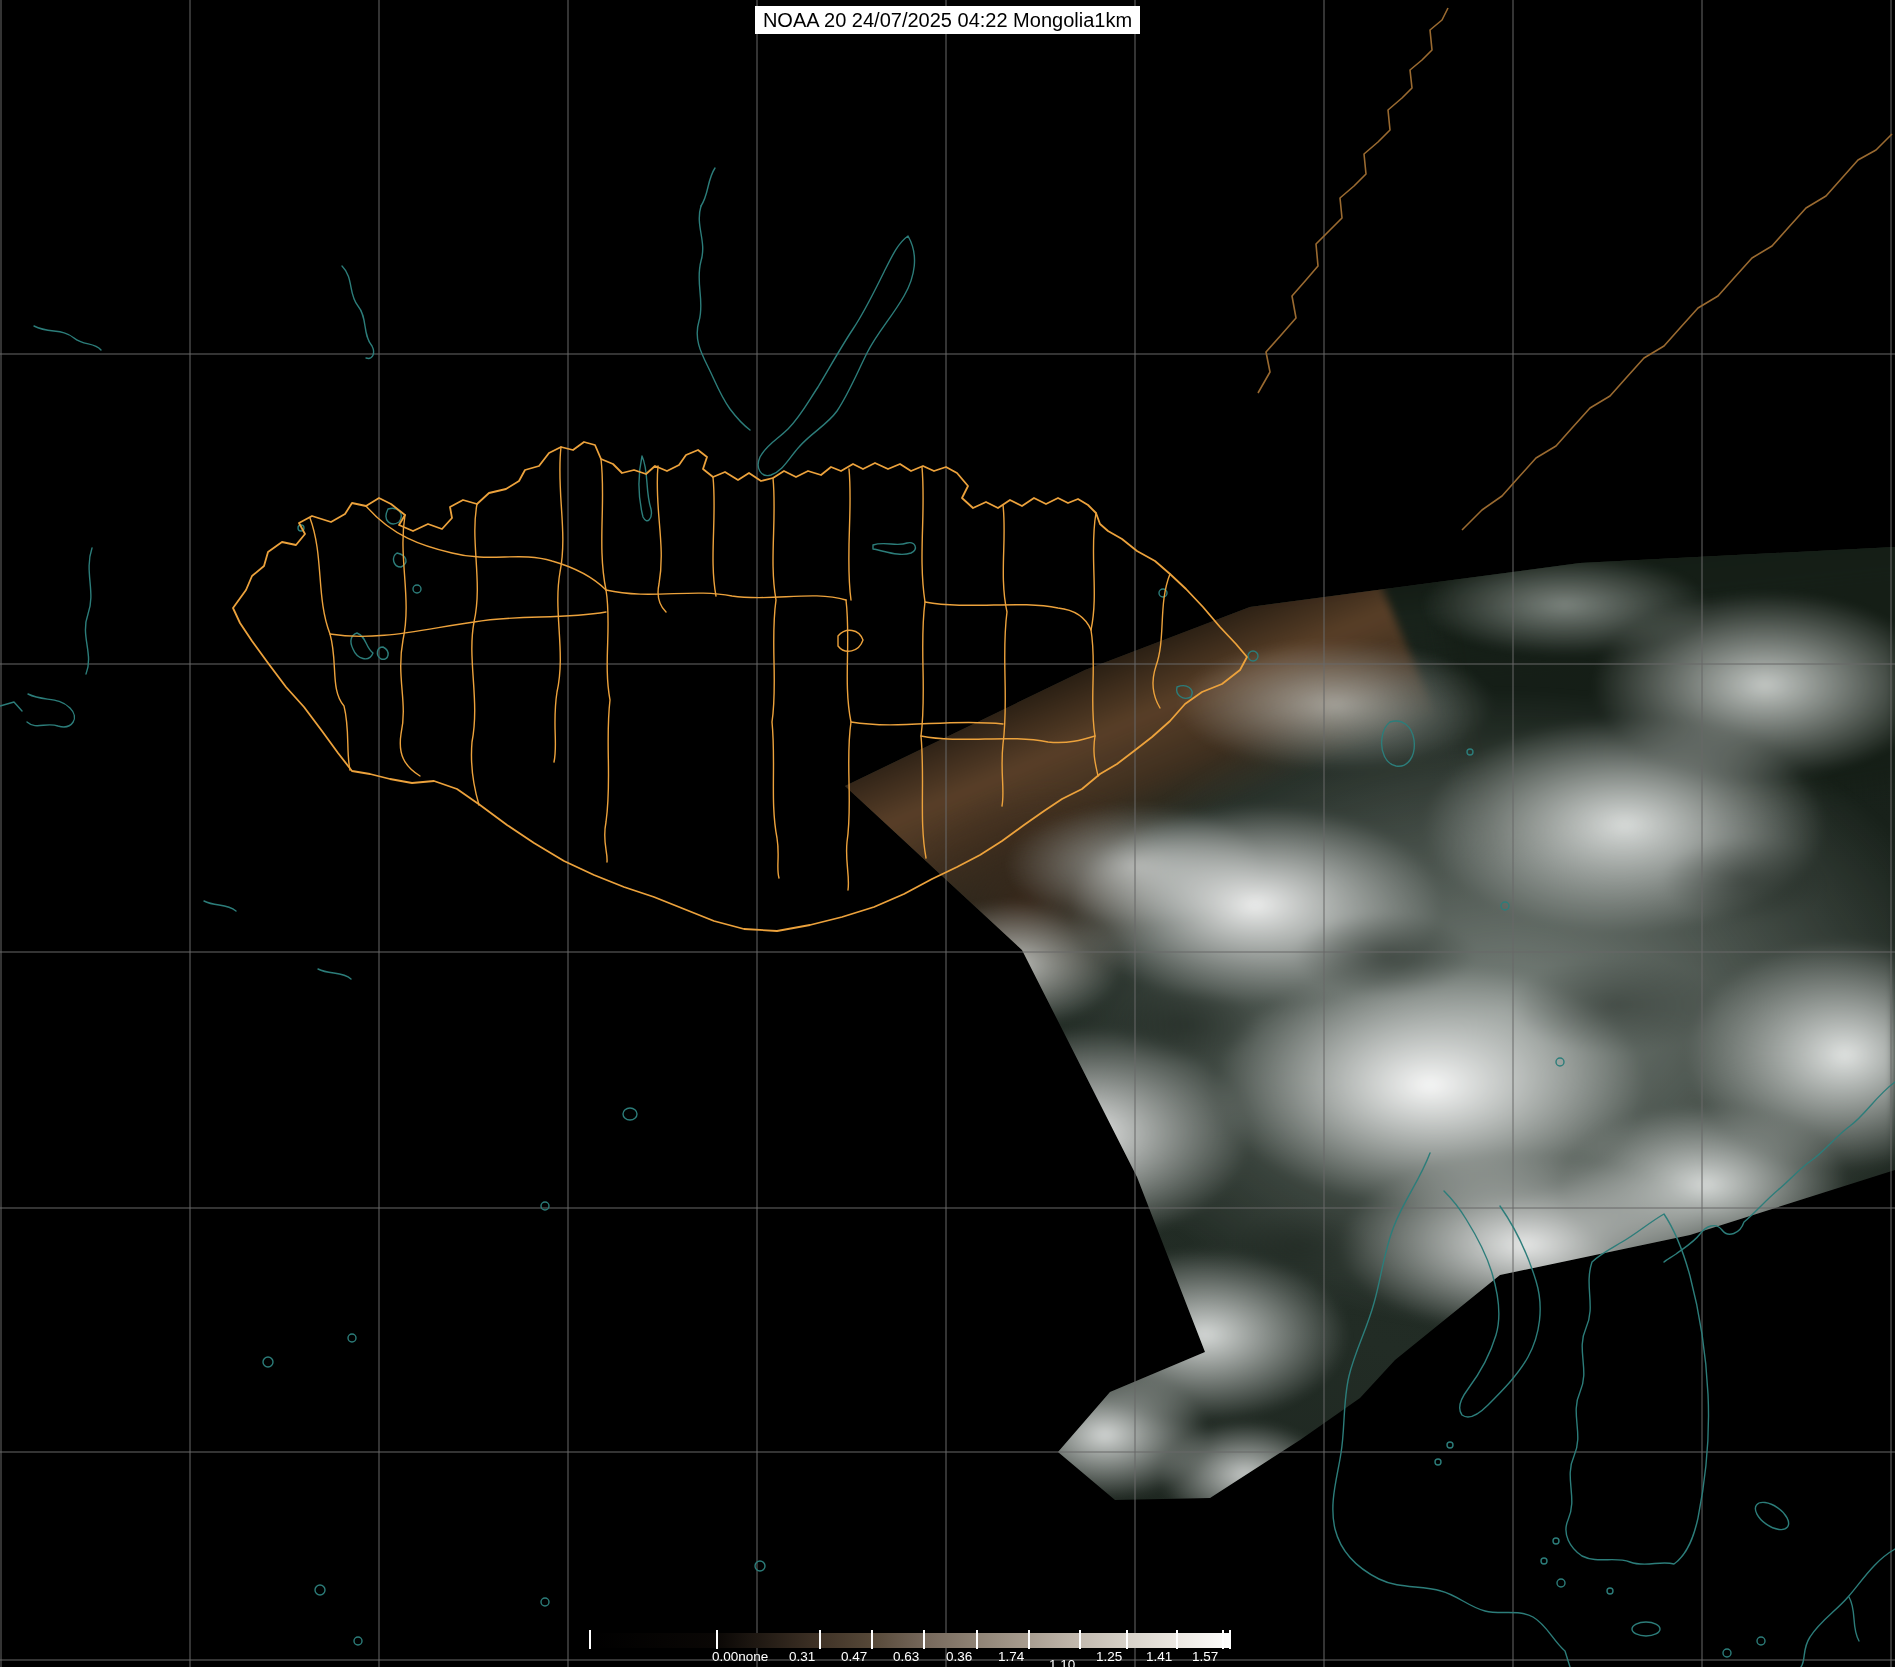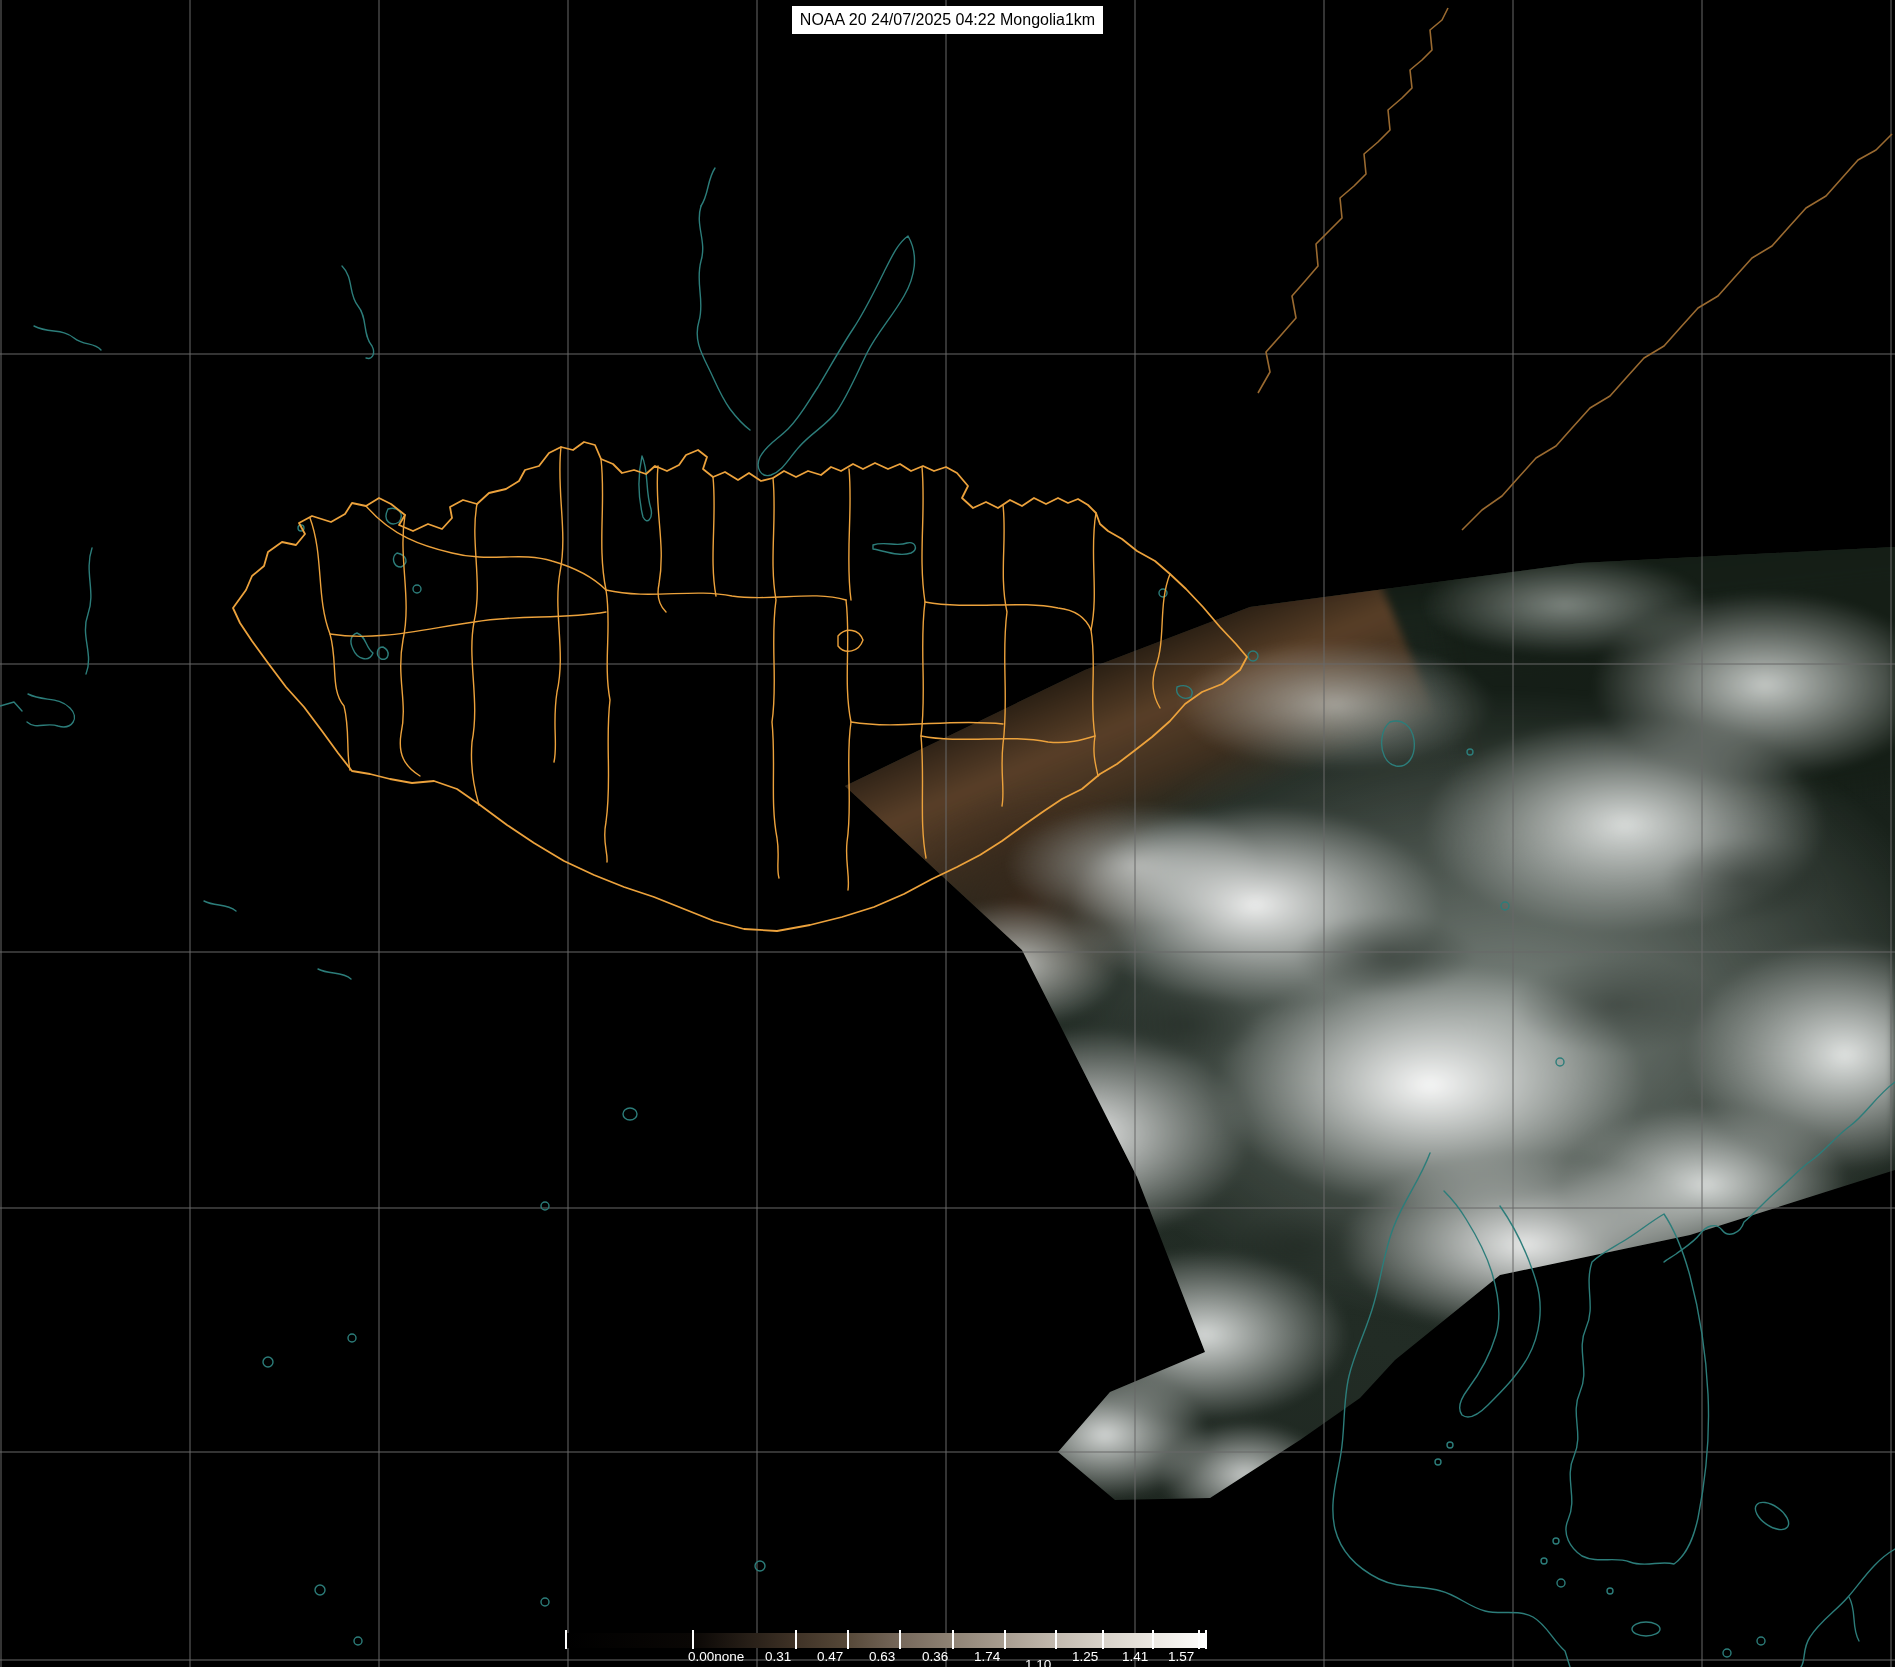--- a/index.html
+++ b/index.html
@@ -53,23 +53,23 @@
     radial-gradient(ellipse 620px 430px at 1510px 1010px,rgba(214,222,218,.5),transparent 75%);}
   
   .vector{position:absolute;left:0;top:0;z-index:2;}
   .graticule line{stroke:#696969;stroke-width:1;}
   .water{stroke:#2c7d7a;stroke-width:1.4;fill:none;stroke-linejoin:round;stroke-linecap:round;}
   .borders{stroke:#eca23c;stroke-width:1.8;fill:none;stroke-linejoin:round;stroke-linecap:round;}
   .borders .inner{stroke-width:1.4;}
   .rivers-ne{stroke:#9a6a30;stroke-width:1.6;fill:none;stroke-linejoin:round;}
   
   .title-wrap{position:absolute;left:0;top:6px;width:100%;text-align:center;z-index:3;line-height:26px;}
-  .title-line{display:inline-block;background:#fff;color:#000;font-size:16px;padding:1px 8px;white-space:nowrap;}
-  
-  .colorbar{position:absolute;left:565px;top:1631px;width:641px;height:36px;z-index:3;}
+  .title-line{display:inline-block;background:#fff;color:#000;font-size:20px;padding:1px 8px;white-space:nowrap;}
+  
+  .colorbar{position:absolute;left:589px;top:1631px;width:641px;height:36px;z-index:3;}
   .cbar-gradient{position:absolute;left:0;top:2px;width:641px;height:15px;
     background:linear-gradient(90deg,#000 0%,#0a0705 19.8%,#3f3226 35.9%,#564838 44%,
       #75675a 52.1%,#8f8375 60.4%,#a89d90 68.5%,#c2b9ae 76.4%,#d7d1c8 83.8%,
       #ebe7e1 91.6%,#fbfaf8 98.7%,#ffffff 100%);}
   .cbar-tick{position:absolute;top:-1px;width:2px;height:19px;background:#fff;}
   .cbar-label{position:absolute;top:18px;color:#fff;font-size:13.5px;white-space:nowrap;}
   .cbar-label.centered{width:60px;}
 </style>
 </head>
 <body>

